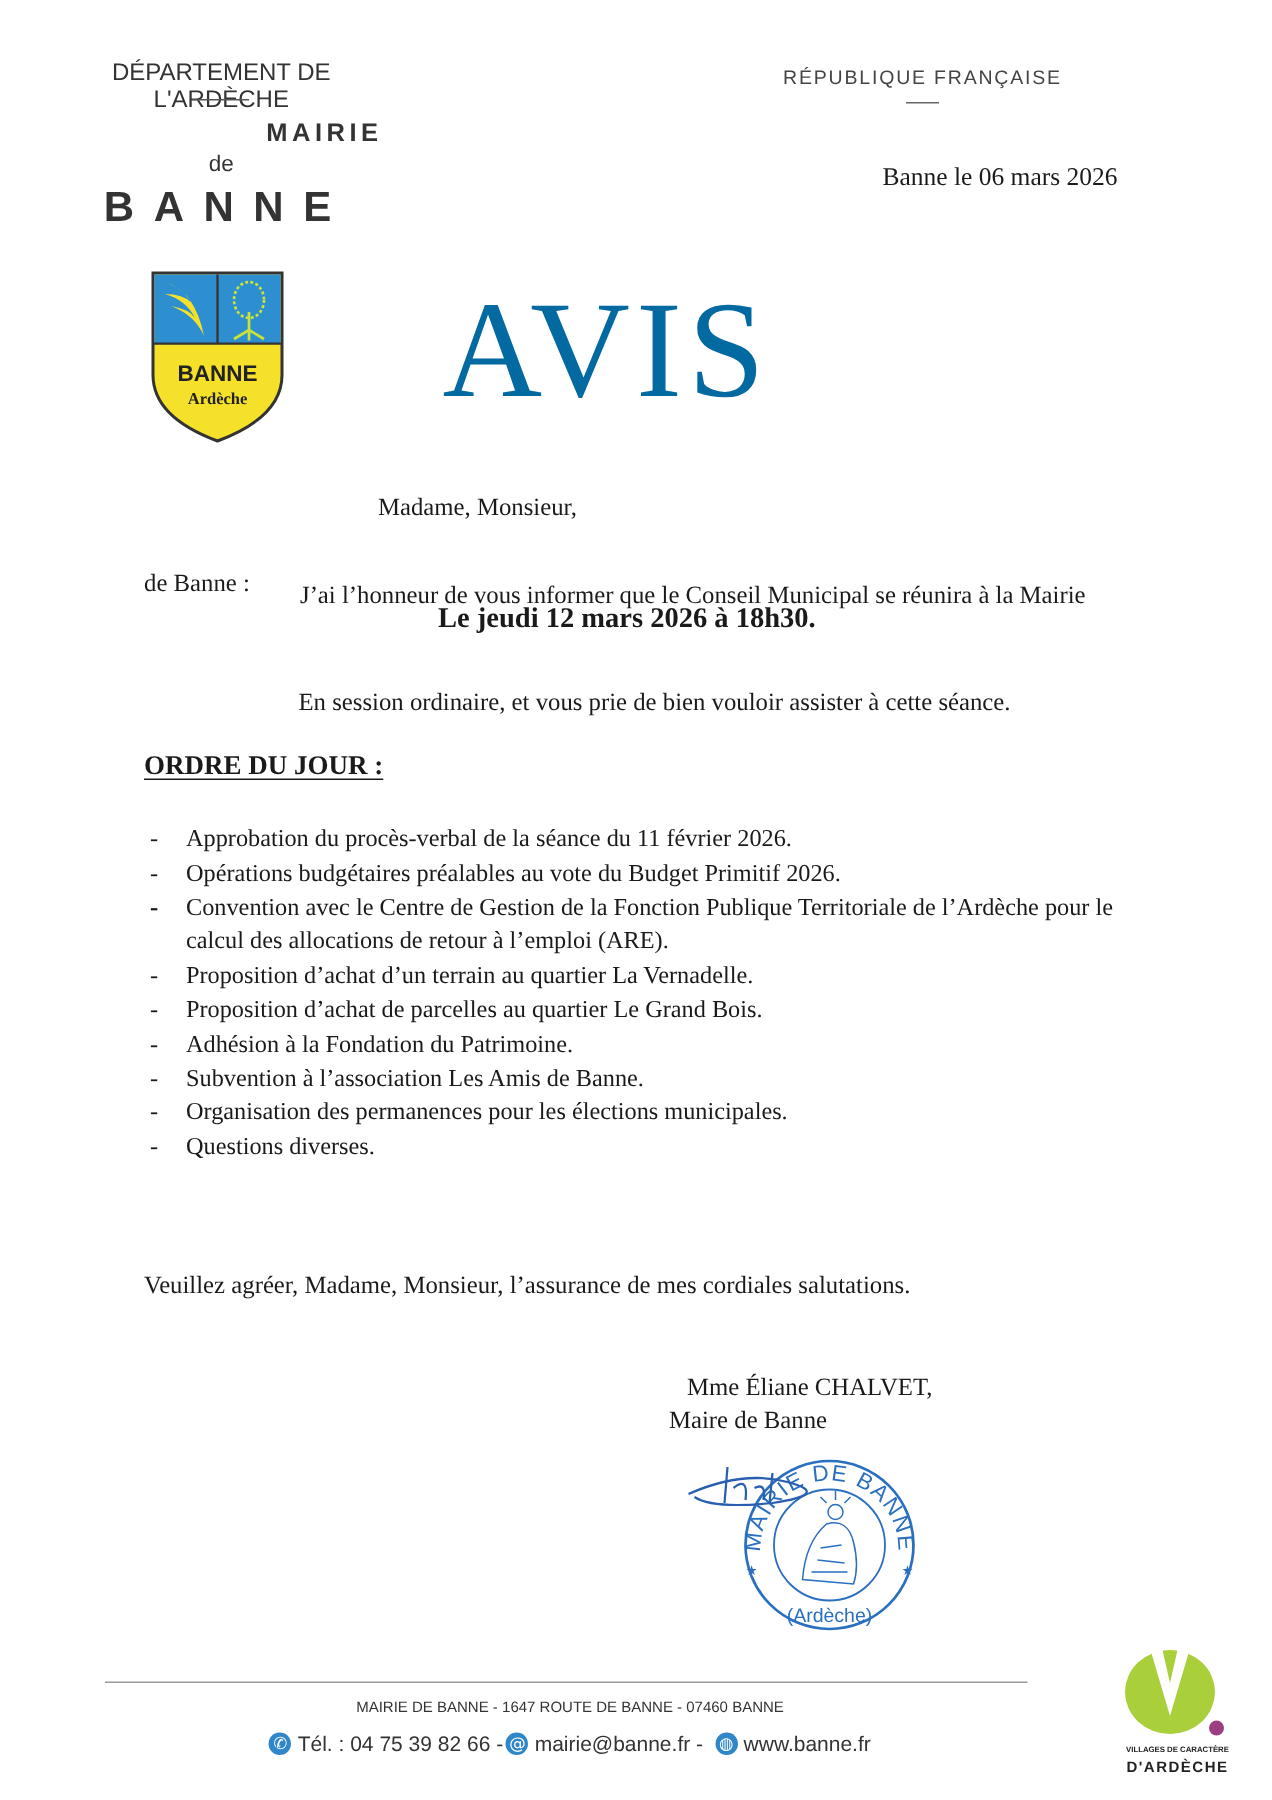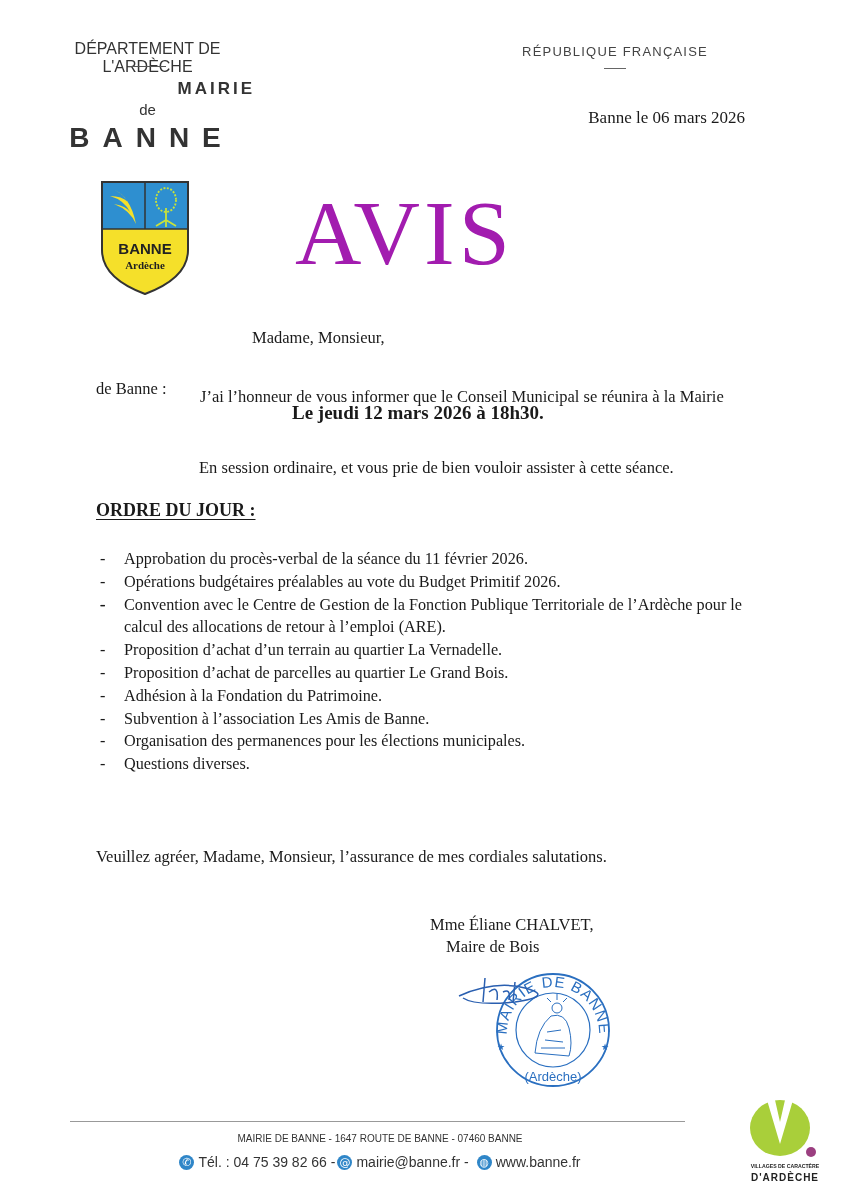--- a/index.html
+++ b/index.html
@@ -12,36 +12,36 @@
   .dept-rule { left: 128px; top: 66px; width: 38px; height: 1px; background: #555; }
   .mairie { left: 40px; top: 79px; width: 215px; text-align: right; font-size: 17px; font-weight: bold; letter-spacing: 3px; color: #333; }
   .de { left: 40px; top: 101px; width: 215px; text-align: center; font-size: 15px; color: #333; }
   .banne { left: 40px; top: 122px; width: 215px; text-align: center; font-size: 28px; font-weight: bold; letter-spacing: 13px; color: #333; padding-left: 8px; box-sizing: border-box; }
 
   .repub { left: 500px; top: 44px; width: 230px; text-align: center; font-size: 13px; letter-spacing: 1.2px; color: #444; }
   .repub-rule { left: 604px; top: 68px; width: 22px; height: 1px; background: #666; }
   .date { left: 560px; top: 108px; width: 185px; text-align: right; font-size: 17px; }
 
   .crest { left: 100px; top: 180px; width: 90px; height: 116px; }
-  .avis { left: 295px; top: 187px; font-size: 92px; letter-spacing: 4px; color: #a21caf; line-height: 1; }
+  .avis { left: 295px; top: 187px; font-size: 92px; letter-spacing: 4px; color: #0369a1; line-height: 1; }
 
   .p { font-size: 16.5px; line-height: 1.3; }
   .greet { left: 252px; top: 327px; }
   .intro1 { left: 200px; top: 359px; margin-top: 27px; }
   .intro2 { left: 96px; top: 378px; }
   .when { left: 292px; top: 402px; font-size: 19px; font-weight: bold; }
   .session { left: 199px; top: 457px; }
   .odj { left: 96px; top: 500px; font-size: 18px; font-weight: bold; text-decoration: underline; text-underline-offset: 3px; }
 
   .agenda { left: 96px; top: 548px; width: 660px; margin: 0; padding: 0; list-style: none; }
   .agenda li { position: relative; padding-left: 28px; font-size: 16.2px; line-height: 22.8px; }
   .agenda li .dash { position: absolute; left: 4px; top: 0; }
 
   .closing { left: 96px; top: 846px; }
-  .sig-name { left: 430px; top: 914px; }
+  .sig-name { left: 458px; top: 914px; }
   .sig-title { left: 446px; top: 936px; }
   .stamp { left: 455px; top: 958px; width: 170px; height: 130px; }
 
   .footer-rule { left: 70px; top: 1121px; width: 615px; height: 1px; background: #999; }
   .footer-addr { left: 100px; top: 1133px; width: 560px; text-align: center; font-size: 10px; color: #333; }
   .footer-contact { left: 100px; top: 1154px; width: 560px; text-align: center; font-size: 14px; color: #333; display: flex; justify-content: center; align-items: center; gap: 2px; }
   .ico { display: inline-block; width: 15px; height: 15px; border-radius: 50%; background: #2f86c8; color: #fff; font-size: 11px; line-height: 15px; text-align: center; margin-right: 2px; vertical-align: middle; font-family: "DejaVu Sans", sans-serif; }
 
   .vc-logo { left: 745px; top: 1098px; width: 80px; height: 96px; }
 </style>
@@ -94,21 +94,21 @@
   <li><span class="dash">-</span><span>Proposition d’achat de parcelles au quartier Le Grand Bois.</span></li>
   <li><span class="dash">-</span><span>Adhésion à la Fondation du Patrimoine.</span></li>
   <li><span class="dash">-</span><span>Subvention à l’association Les Amis de Banne.</span></li>
   <li><span class="dash">-</span><span>Organisation des permanences pour les élections municipales.</span></li>
   <li><span class="dash">-</span><span>Questions diverses.</span></li>
 </ul>
 
 <div class="abs serif p closing">Veuillez agréer, Madame, Monsieur, l’assurance de mes cordiales salutations.</div>
 
 <div class="abs serif p sig-name">Mme Éliane CHALVET,</div>
-<div class="abs serif p sig-title">Maire de Bois</div>
+<div class="abs serif p sig-title">Maire de Banne</div>
 
 <div class="abs stamp">
   <svg width="170" height="130" viewBox="0 0 170 130">
     <defs>
       <path id="arcTop" d="M 52 75 A 46 46 0 0 1 144 75"></path>
       <path id="arcBot" d="M 62 104 A 46 46 0 0 0 134 104"></path>
     </defs>
     <circle cx="98" cy="72" r="56" fill="none" stroke="#2a6fc0" stroke-width="1.8"></circle>
     <circle cx="98" cy="72" r="37" fill="none" stroke="#2a6fc0" stroke-width="1.2"></circle>
     <text font-family="Liberation Sans, sans-serif" font-size="15" fill="#2a6fc0" letter-spacing="1">

